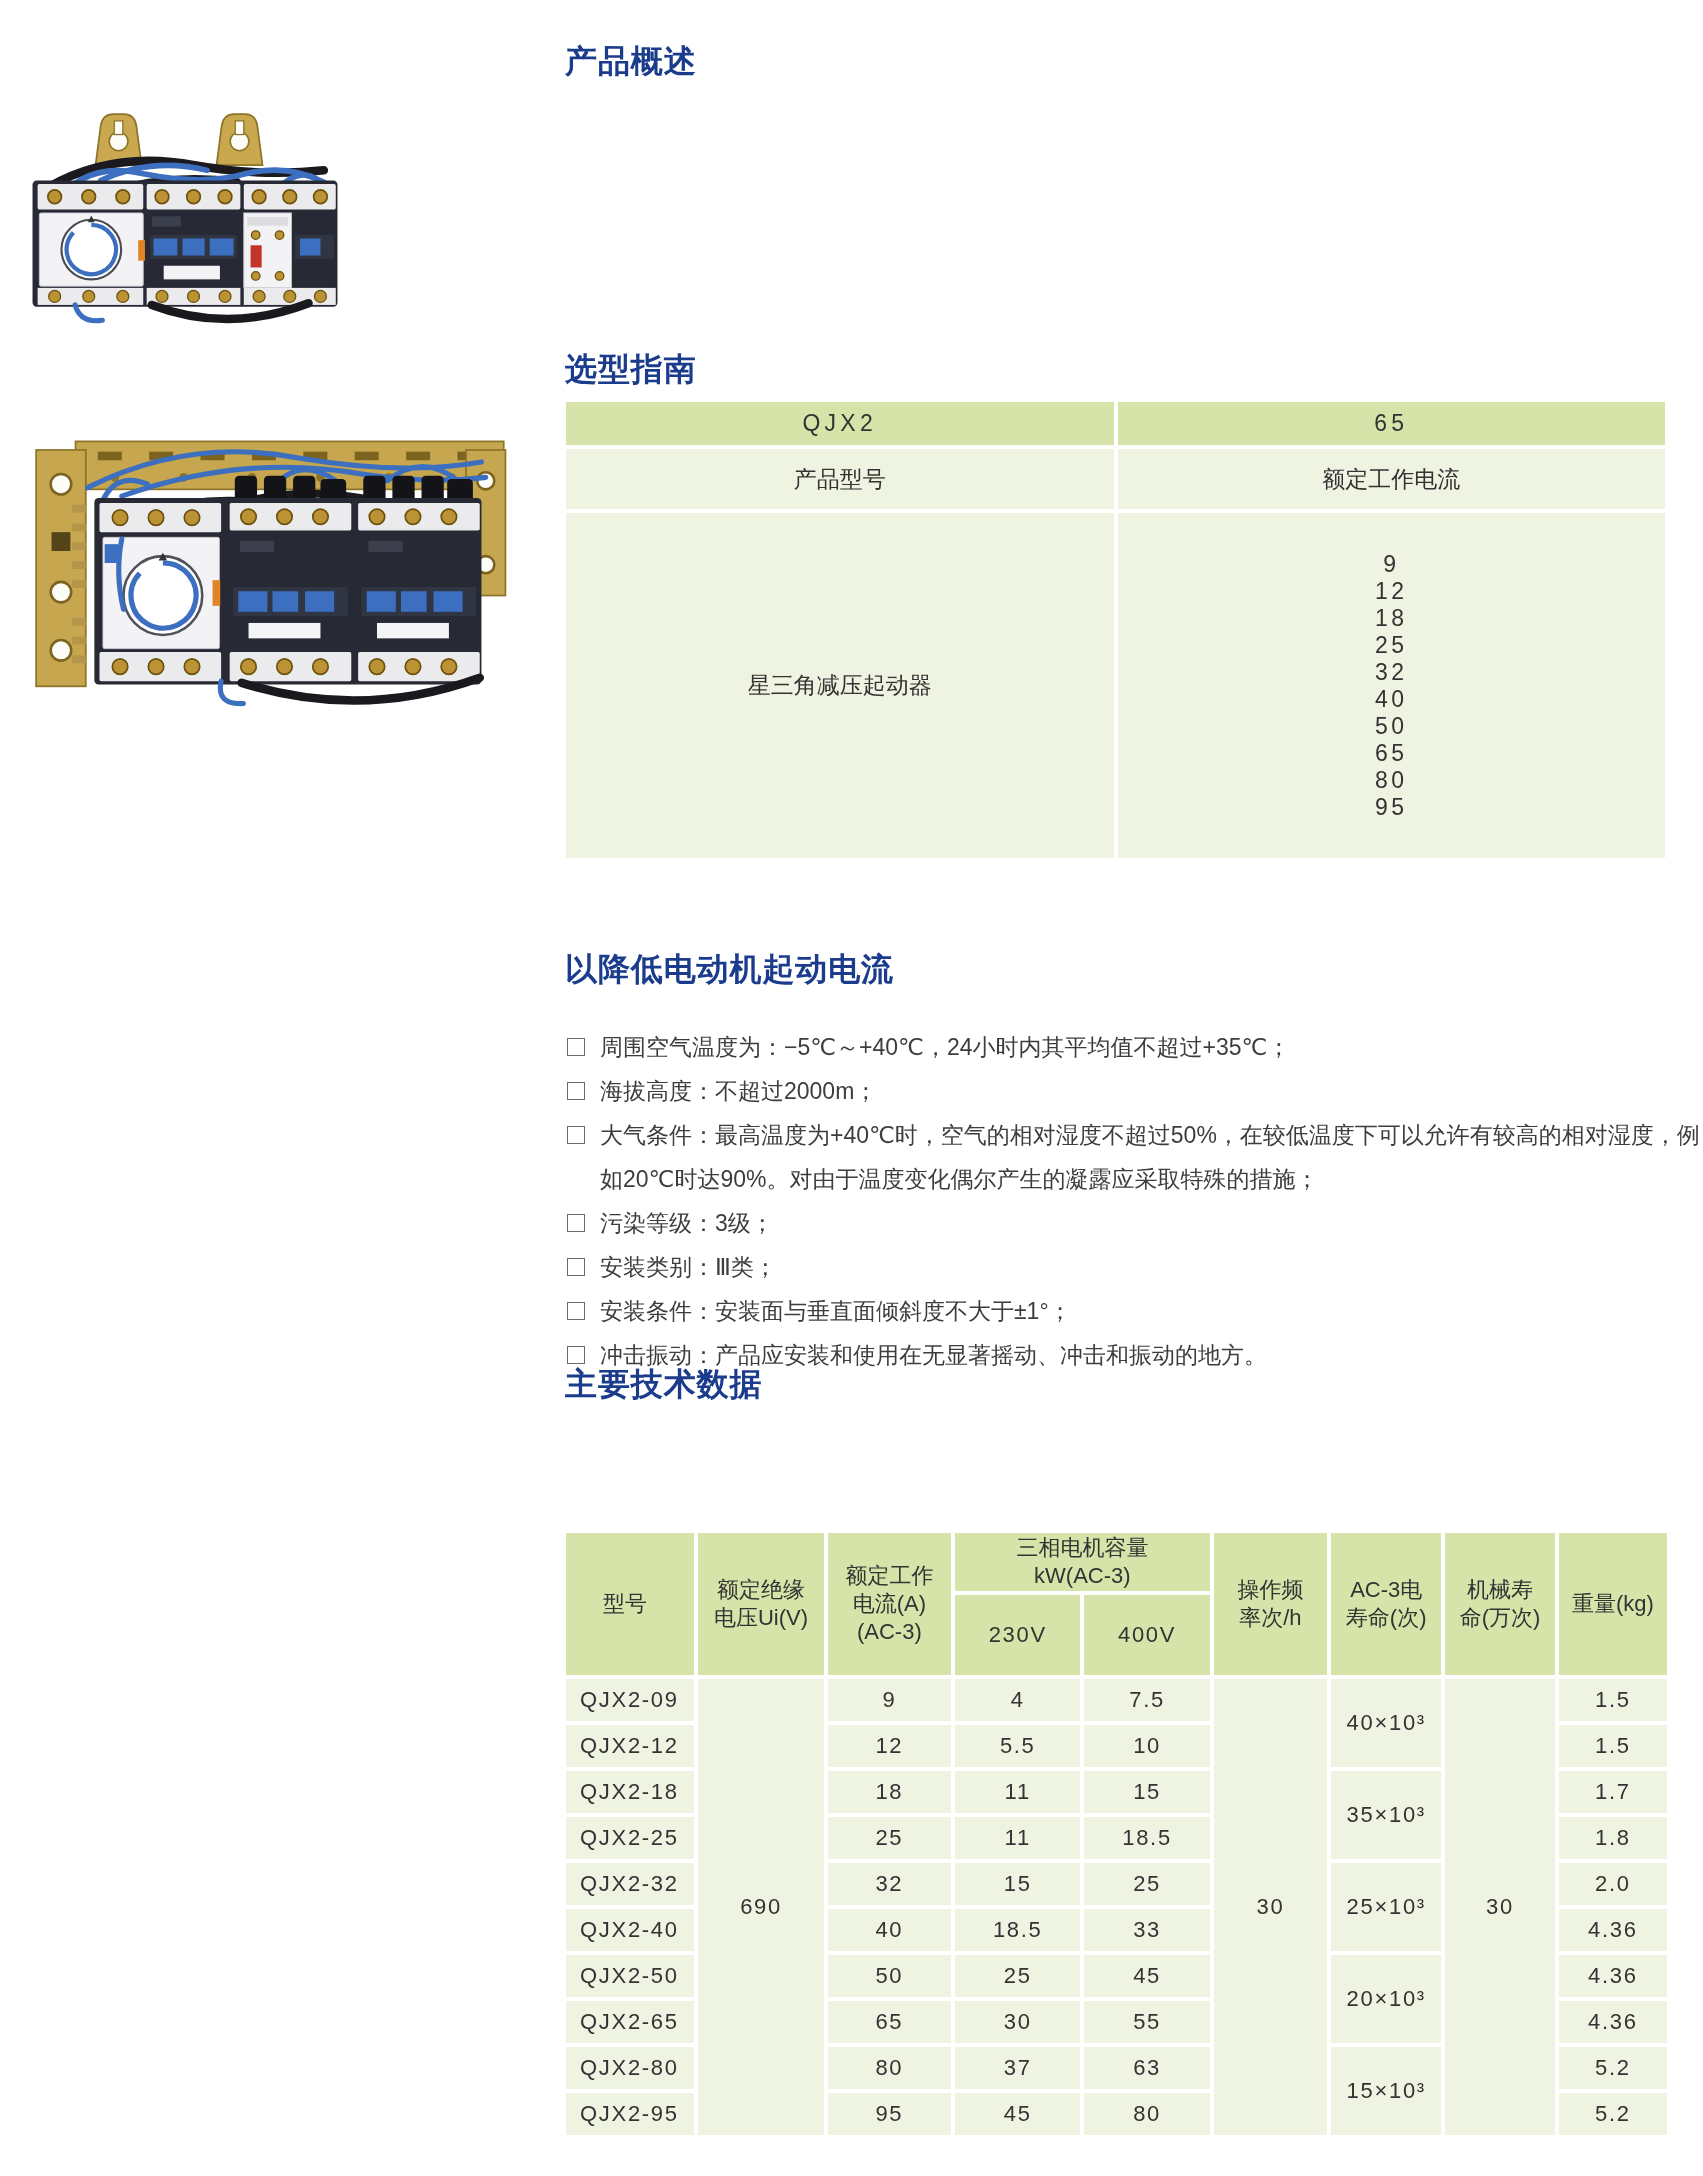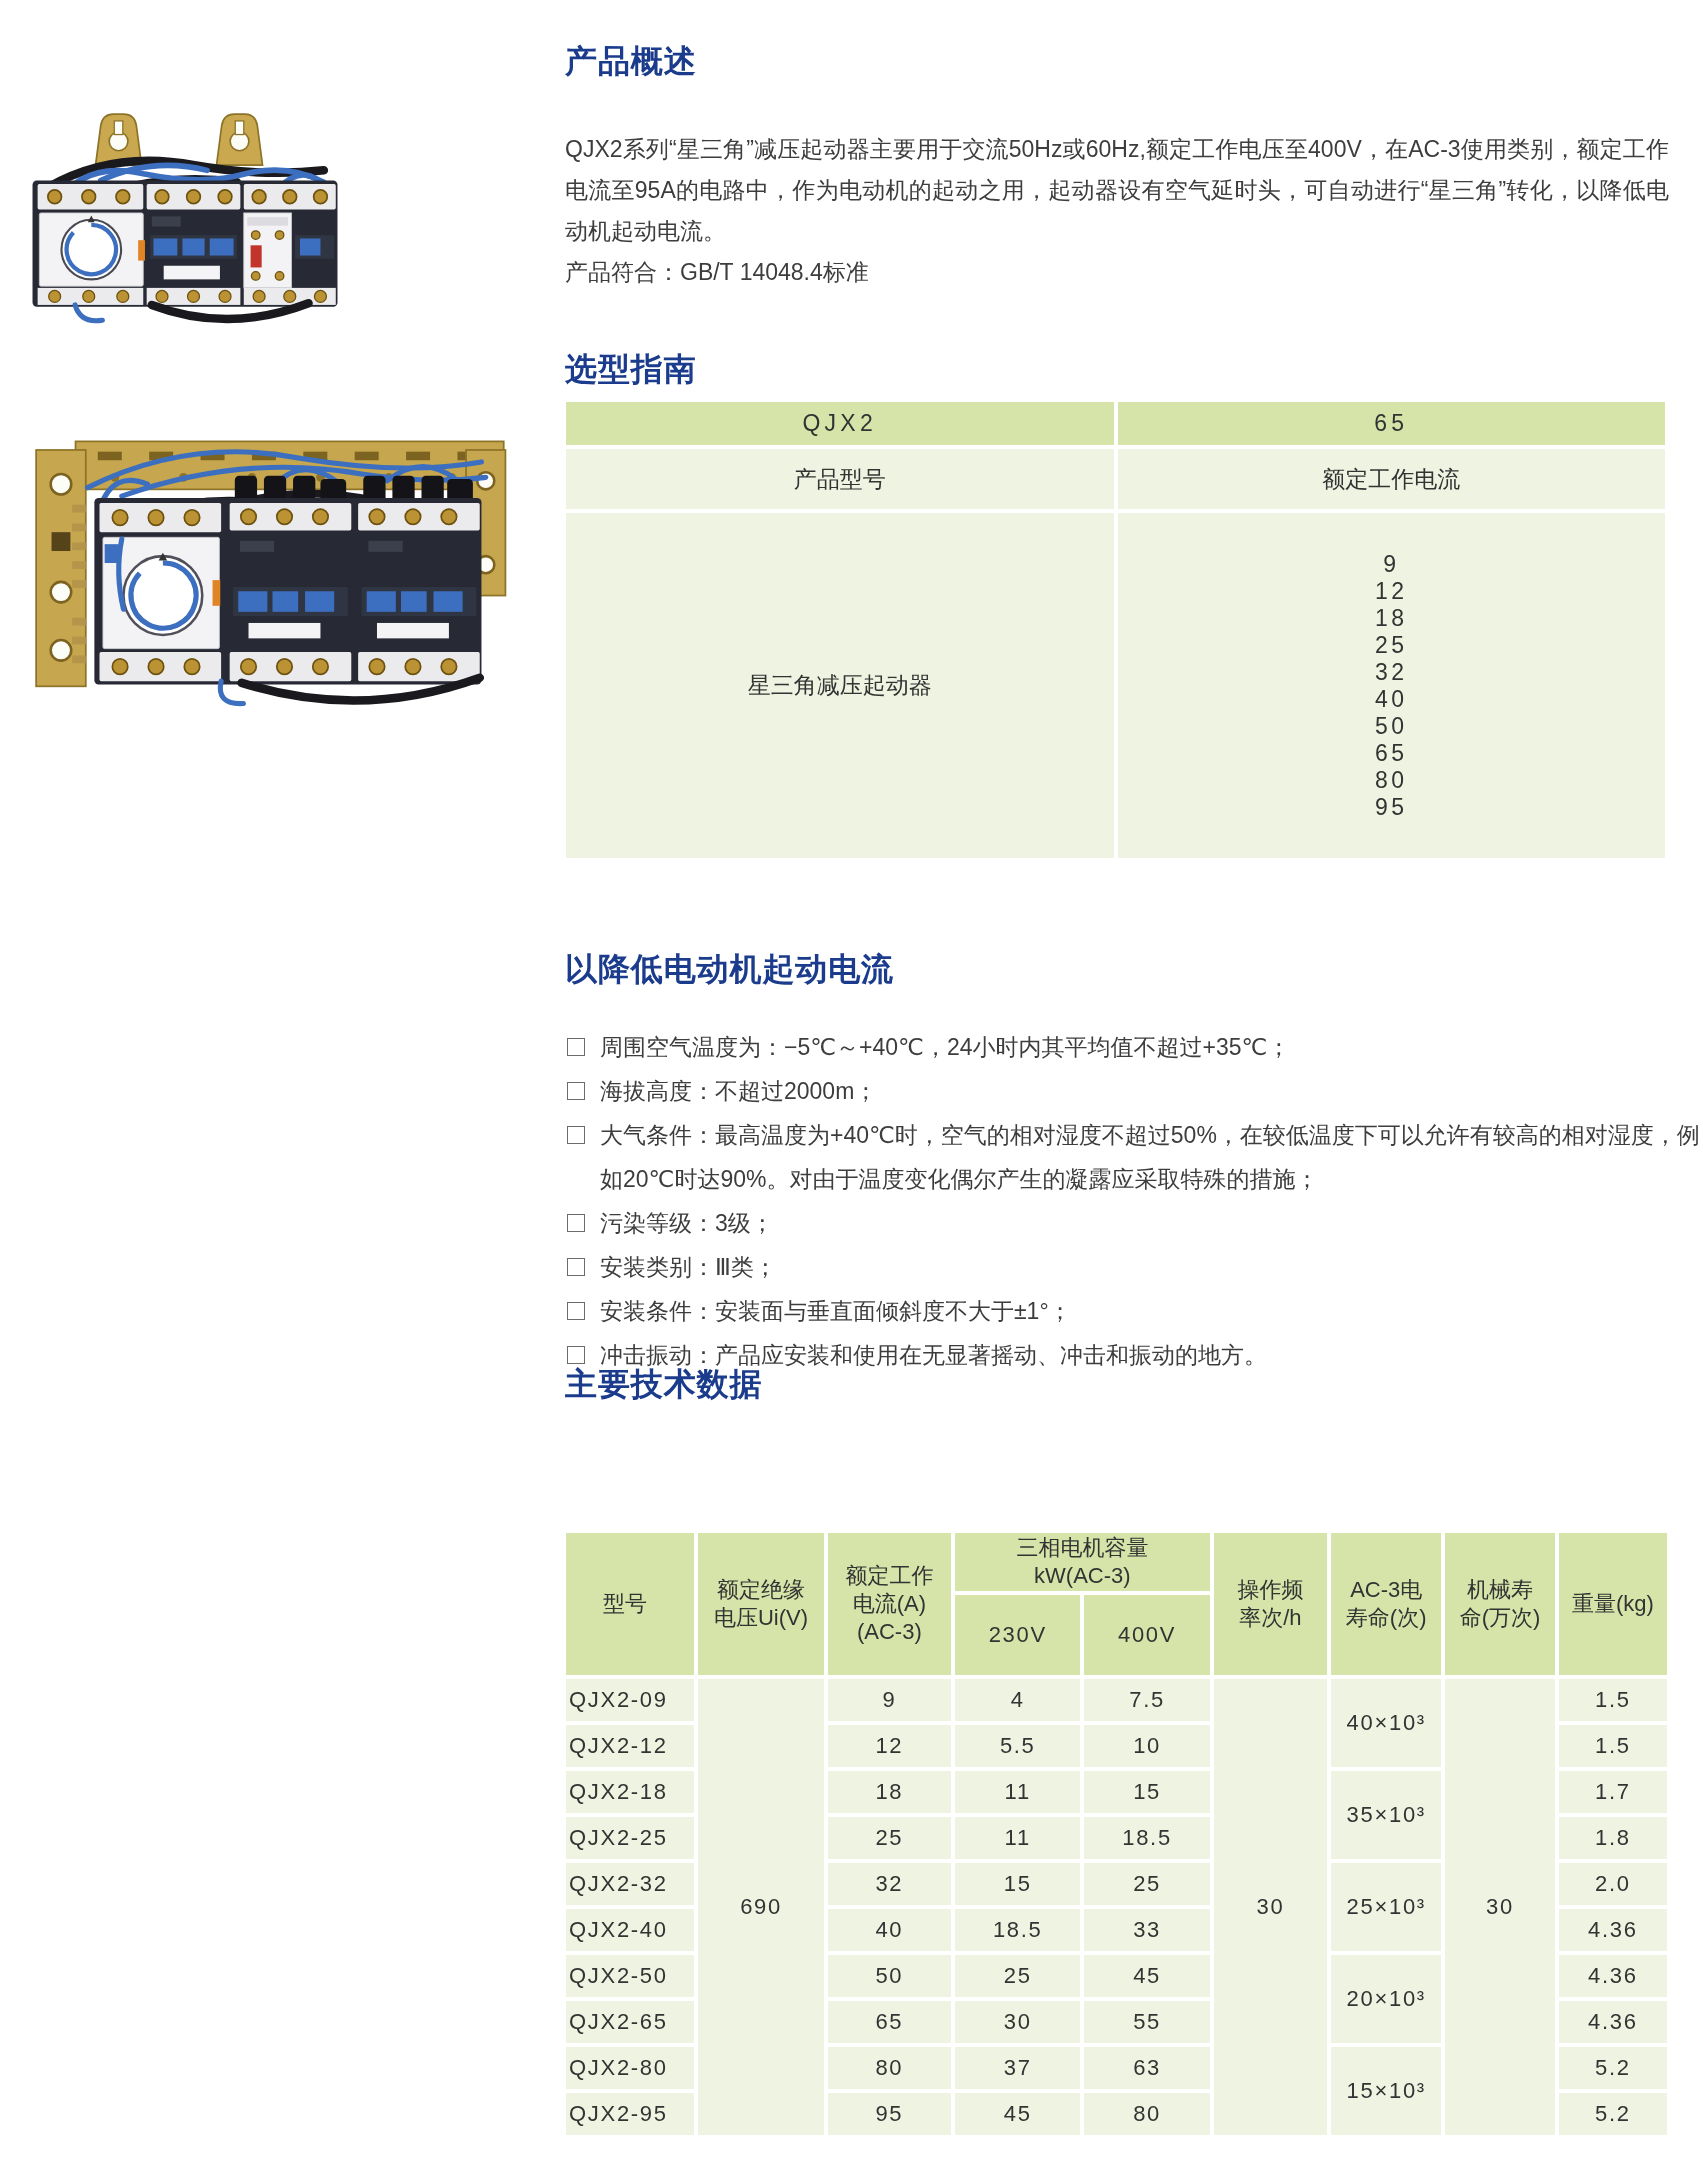--- a/index.html
+++ b/index.html
@@ -66,21 +66,21 @@
     background:var(--table-header-bg);font-weight:400;font-size:22px;color:#333;
     white-space:pre-line;line-height:28px;text-align:center;vertical-align:middle;
   }
   .tech-table tr.h1 th{height:55px;}
   .tech-table tr.h2 th{height:80px;letter-spacing:1.7px;}
   .tech-table th.model-h{text-align:left;padding-left:37px;}
   .tech-table td{
     background:var(--table-row-bg);height:42px;font-size:22px;color:#333;
     text-align:center;vertical-align:middle;letter-spacing:1.7px;
   }
-  .tech-table td.model{text-align:left;padding-left:3px;letter-spacing:1.7px;margin-top:36px;}
+  .tech-table td.model{text-align:left;padding-left:14px;letter-spacing:1.7px;margin-top:36px;}
 </style>
 </head>
 <body>
 
 <div class="page">
 
   <div class="photo photo-top">
     <svg viewBox="0 0 378 315">
       <g fill="#c9a850" stroke="#8d7328" stroke-width="2">
         <path d="M84 102 L90 56 Q92 42 105 42 L117 42 Q130 42 132 56 L138 102 Z"></path>
@@ -293,24 +293,20 @@
         <circle cx="418" cy="309" r="9"></circle>
           <circle cx="460" cy="309" r="9"></circle>
           <circle cx="502" cy="309" r="9"></circle>
       </g>
       <path d="M260 328 Q400 372 538 322" fill="none" stroke="#1a1a1e" stroke-width="10" stroke-linecap="round"></path>
       <path d="M236 326 Q230 354 262 352" fill="none" stroke="#3d6fc0" stroke-width="6" stroke-linecap="round"></path>
     </svg>
   </div>
 
   <h2 class="sec-title" id="t-overview">产品概述</h2>
-  <p class="overview-text">
-    <span>QJX2系列“星三角”减压起动器主要用于交流50Hz或60Hz,额定工作电压至400V，在AC-3使用类别，额定工作电流至95A的电路中，作为电动机的起动之用，起动器设有空气延时头，可自动进行“星三角”转化，以降低电动机起动电流。</span><br>
-    <span>产品符合：GB/T 14048.4标准</span>
-  </p>
 
   <h2 class="sec-title" id="t-selection">选型指南</h2>
   <table class="sel-table">
     <colgroup>
         <col style="width:50%">
         <col style="width:50%">
       </colgroup>
     <tbody>
         <tr class="row-dark">
       <td class="code">QJX2</td>

